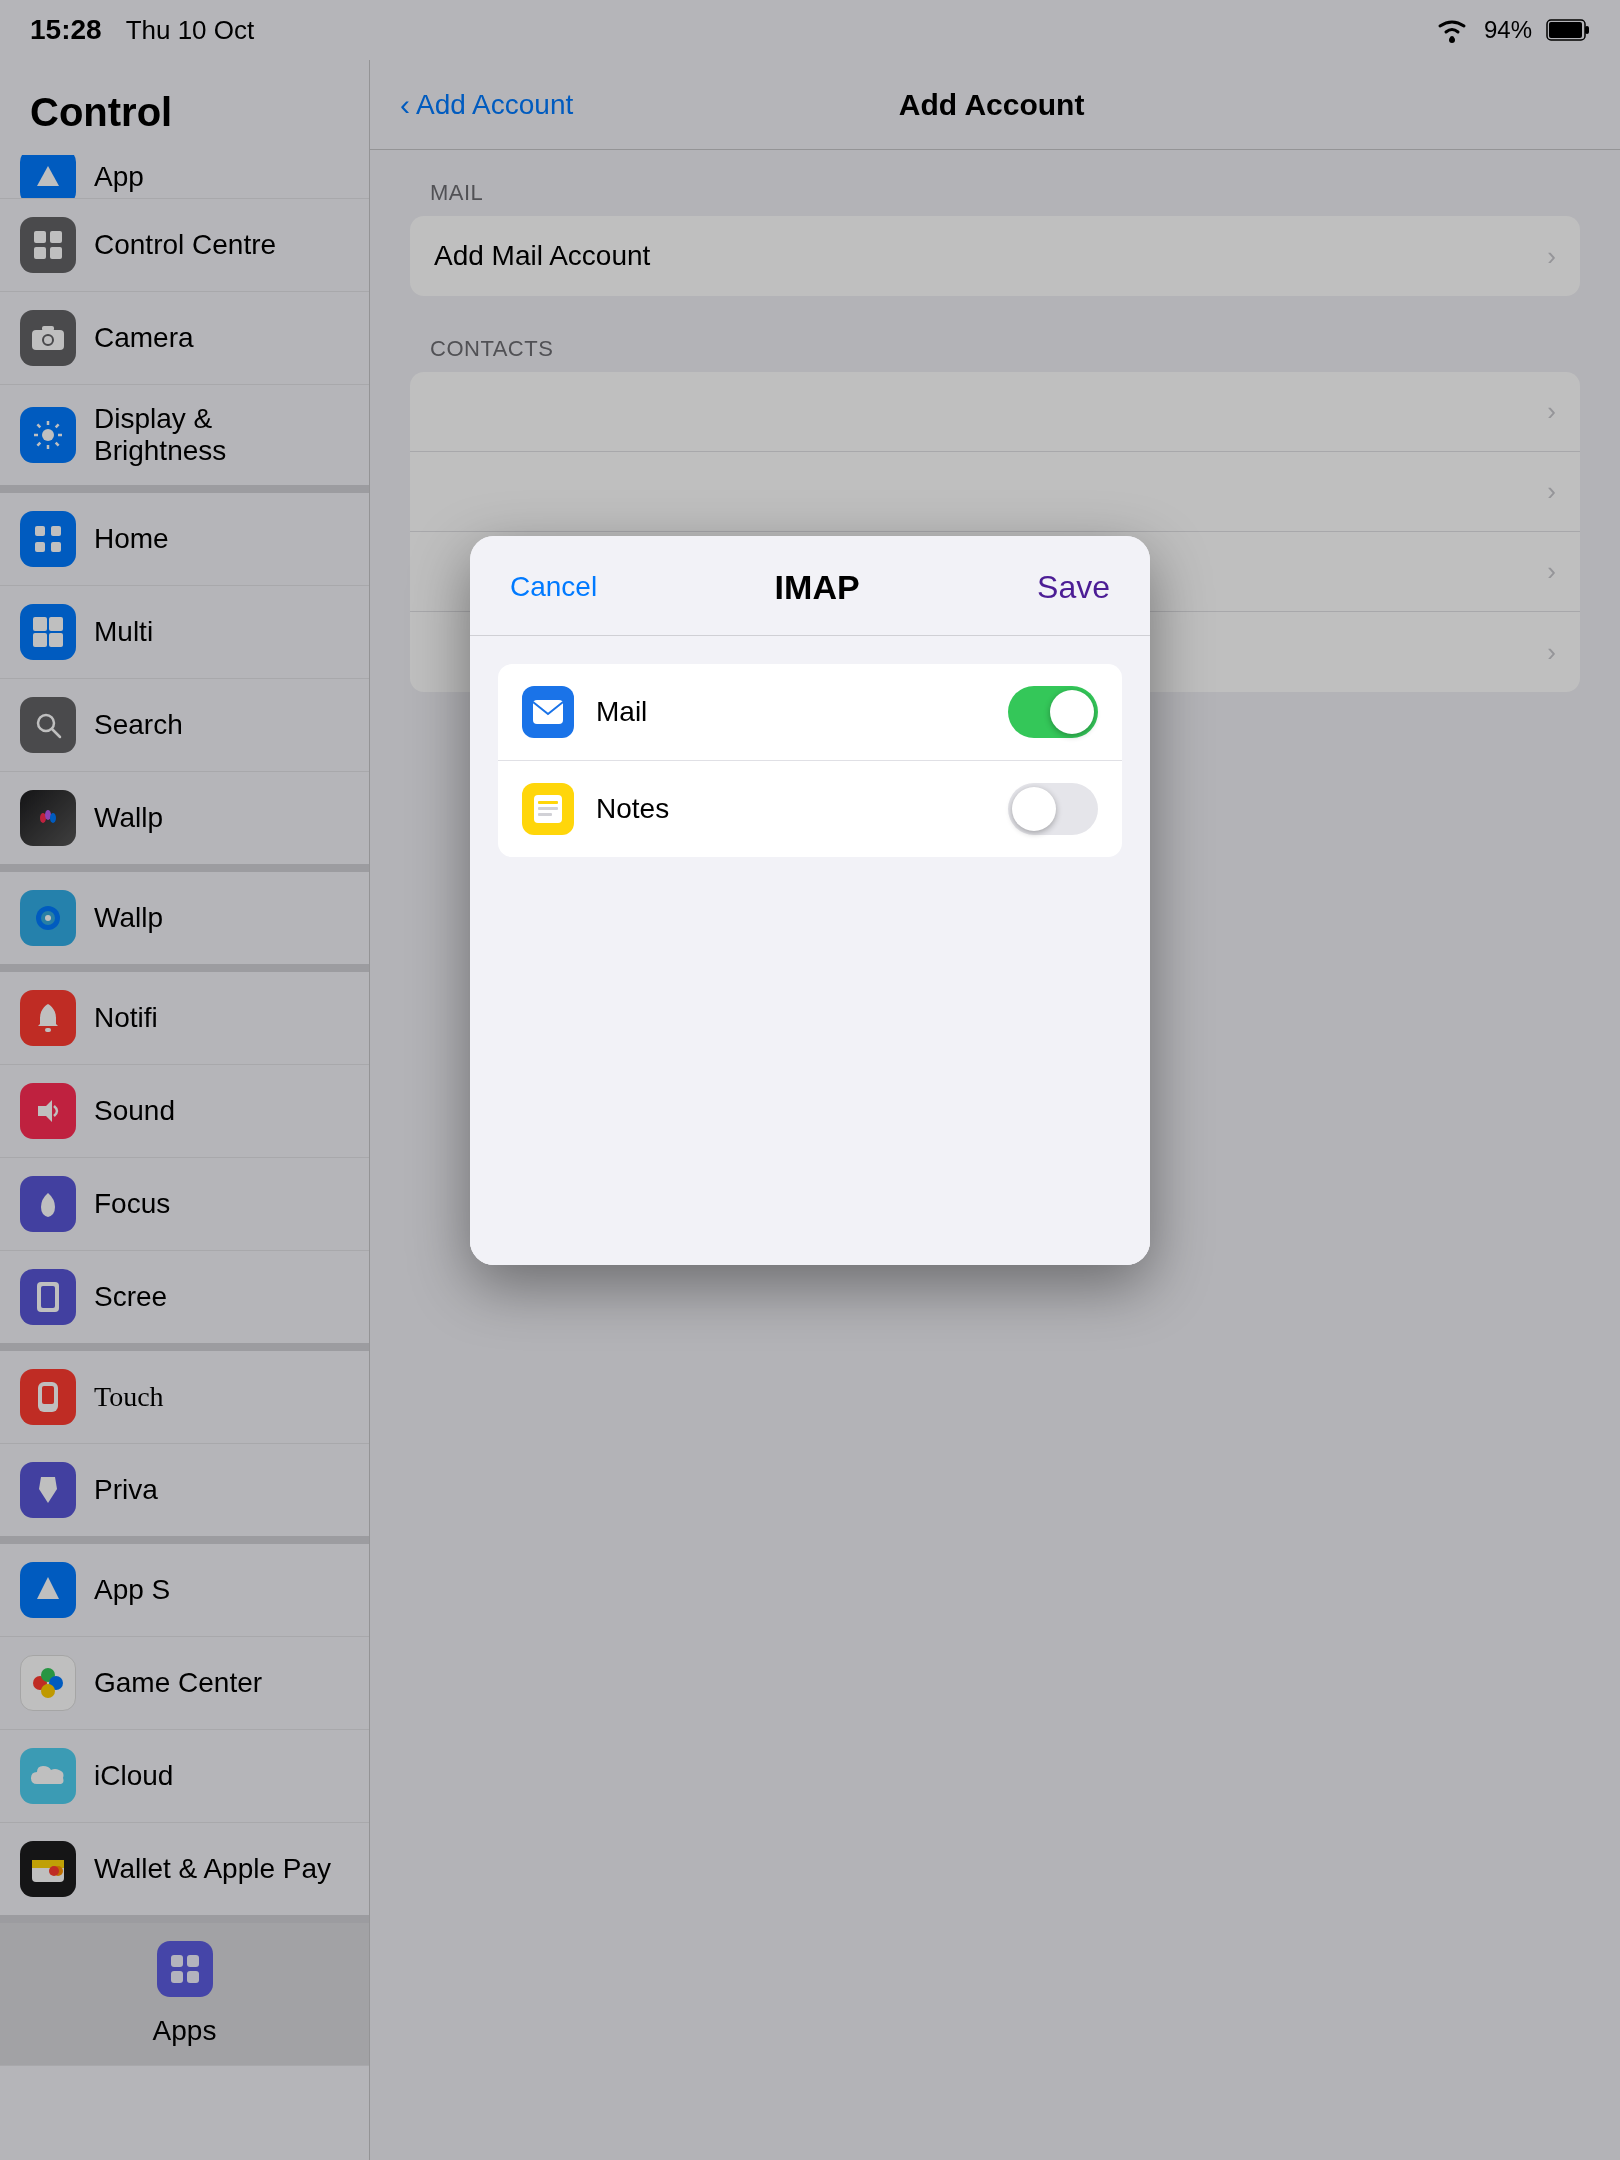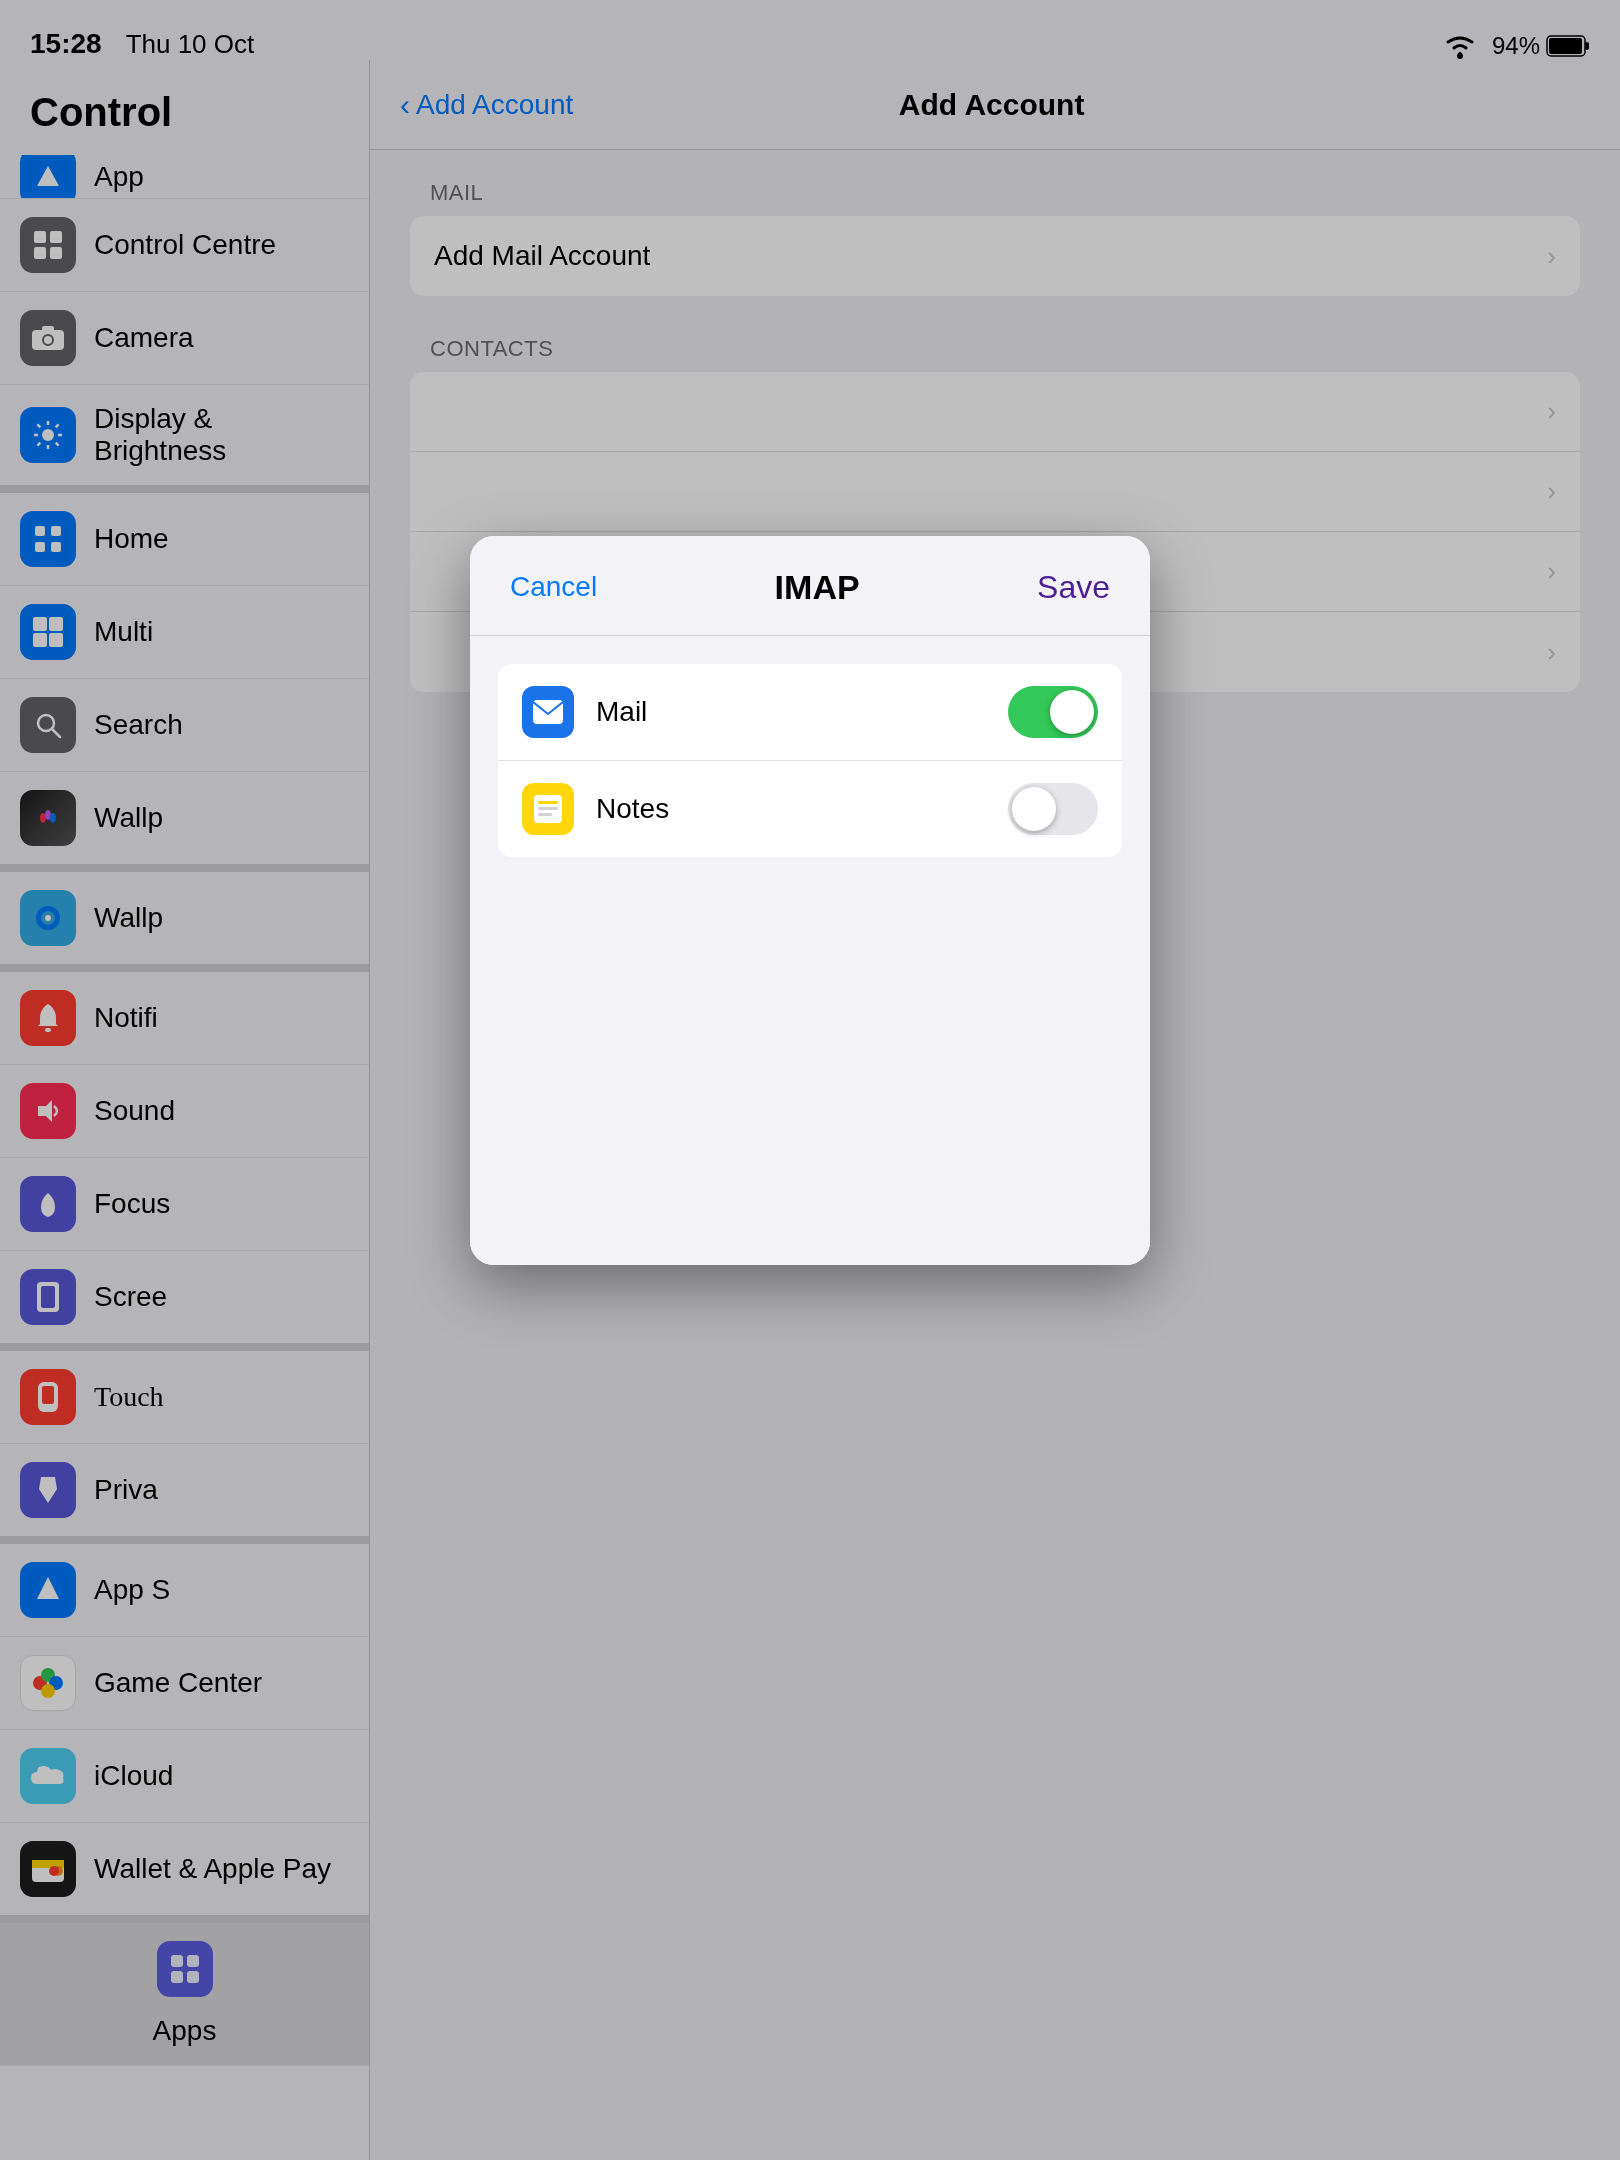--- a/index.html
+++ b/index.html
@@ -12,21 +12,21 @@
       position: relative;
     }
 
     
     .status-bar {
       position: absolute;
       top: 0; left: 0; right: 0;
       height: 60px;
       background: #f2f2f7;
       display: flex;
-      align-items: flex-end;
+      align-items: center;
       justify-content: space-between;
       padding: 0 30px;
       z-index: 10;
     }
     .status-time {
       font-size: 28px;
       font-weight: 600;
       color: #000;
     }
     .status-date {
@@ -320,21 +320,21 @@
   </div>
   <div class="status-icons">
 
     <svg width="36" height="28" viewBox="0 0 36 28">
       <path d="M18 22 C18 22 18 22 18 22" stroke="#000" stroke-width="4" stroke-linecap="round"></path>
       <path d="M12 16 Q18 11 24 16" stroke="#000" stroke-width="3" fill="none" stroke-linecap="round"></path>
       <path d="M6 10 Q18 2 30 10" stroke="#000" stroke-width="3" fill="none" stroke-linecap="round"></path>
       <circle cx="18" cy="24" r="3" fill="#000"></circle>
     </svg>
 
-    <div style="display:flex;align-items:center;gap:6px;">
+    <div style="display:flex;align-items:center;gap:14px;">
       <span style="font-size:24px;color:#000;">94%</span>
       <svg width="44" height="22" viewBox="0 0 44 22">
         <rect x="1" y="1" width="38" height="20" rx="4" ry="4" stroke="#000" stroke-width="1.5" fill="none"></rect>
         <rect x="39" y="7" width="4" height="8" rx="2" fill="#000"></rect>
         <rect x="3" y="3" width="33" height="16" rx="2" fill="#000"></rect>
       </svg>
     </div>
   </div>
 </div>
 

